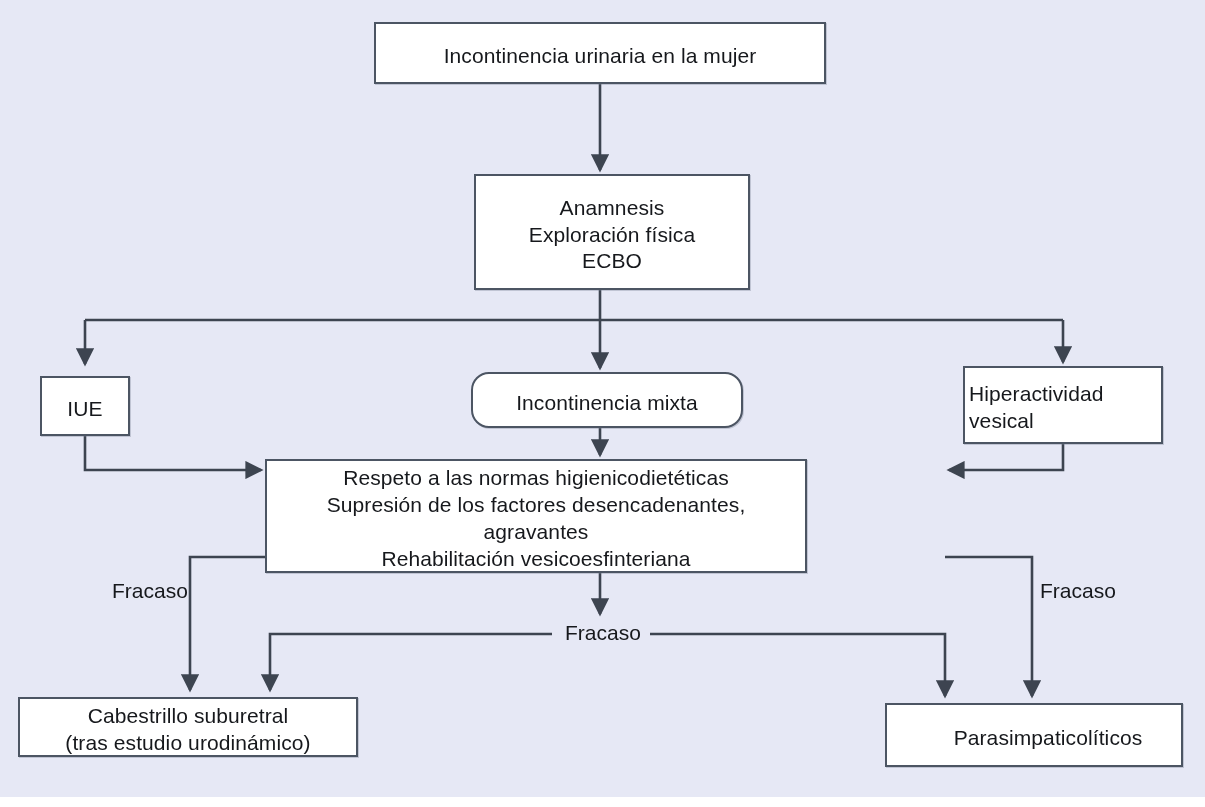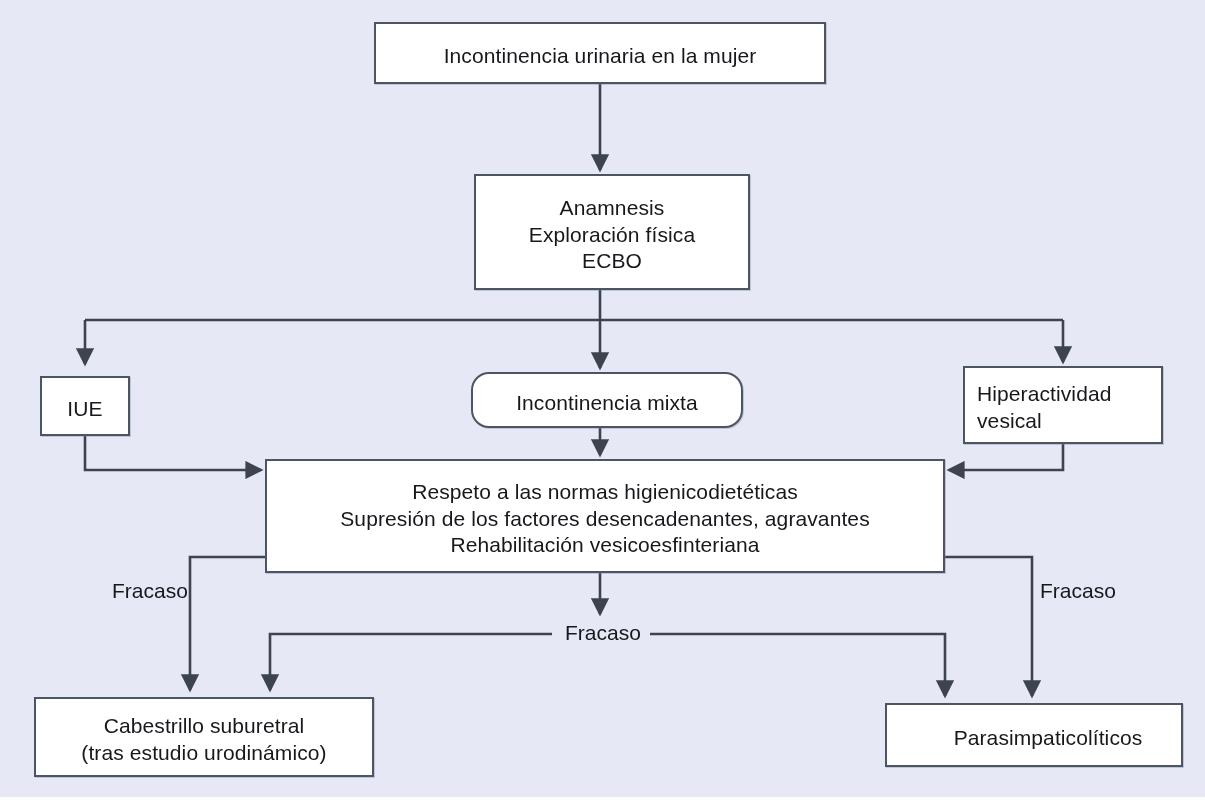--- a/index.html
+++ b/index.html
@@ -42,42 +42,42 @@
     justify-content: center;
     text-align: center;
     color: #16181c;
     font-size: 21px;
     line-height: 1.28;
     letter-spacing: 0.1px;
     box-shadow: 1px 1px 0 rgba(120,128,150,0.35);
   }
   .node .txt { width: 100%; padding: 0 8px; margin-top: 6px; }
   .node.left-align { justify-content: flex-start; text-align: left; }
-  .node.left-align .txt { padding-left: 12px; }
+  .node.left-align .txt { padding-left: 4px; }
 
   .edge-label {
     position: absolute;
     color: #16181c;
     font-size: 21px;
     line-height: 1;
     white-space: nowrap;
   }
   .edge-label.boxed-bg {
     background: #e6e8f5;
     padding: 0 9px;
   }
 
   
   #n-title      { left: 374px; top: 22px;  width: 452px; height: 62px; }
   #n-anamnesis  { left: 474px; top: 174px; width: 276px; height: 116px; }
   #n-iue        { left: 40px;  top: 376px; width: 90px;  height: 60px; }
   #n-mixta      { left: 471px; top: 372px; width: 272px; height: 56px; border-radius: 18px; }
   #n-hiper      { left: 963px; top: 366px; width: 200px; height: 78px; }
-  #n-medidas    { left: 265px; top: 459px; width: 680px; height: 114px; }
-  #n-cabestrillo{ left: 34px;  top: 697px; width: 340px; height: 80px; }
+  #n-medidas    { left: 265px; top: 459px; width: 542px; height: 114px; }
+  #n-cabestrillo{ left: 18px;  top: 697px; width: 340px; height: 60px; }
   #n-parasimp   { left: 885px; top: 703px; width: 298px; height: 64px; padding-left: 28px; }
 
   
   #lbl-fracaso-left   { left: 112px;  top: 580px; }
   #lbl-fracaso-center { left: 556px;  top: 622px; }
   #lbl-fracaso-right  { left: 1040px; top: 580px; }
 </style>
 </head>
 <body>
 

